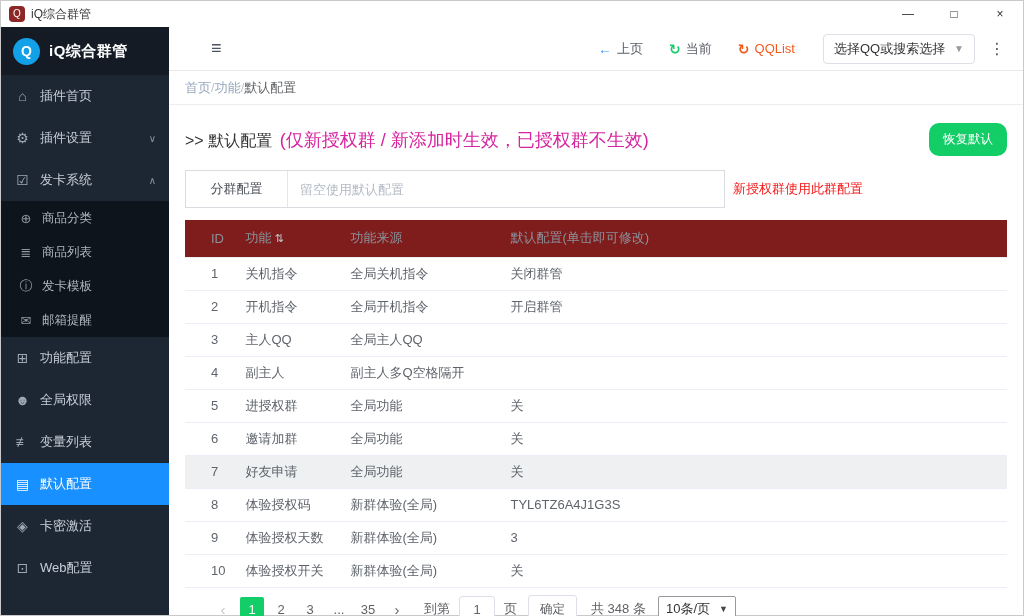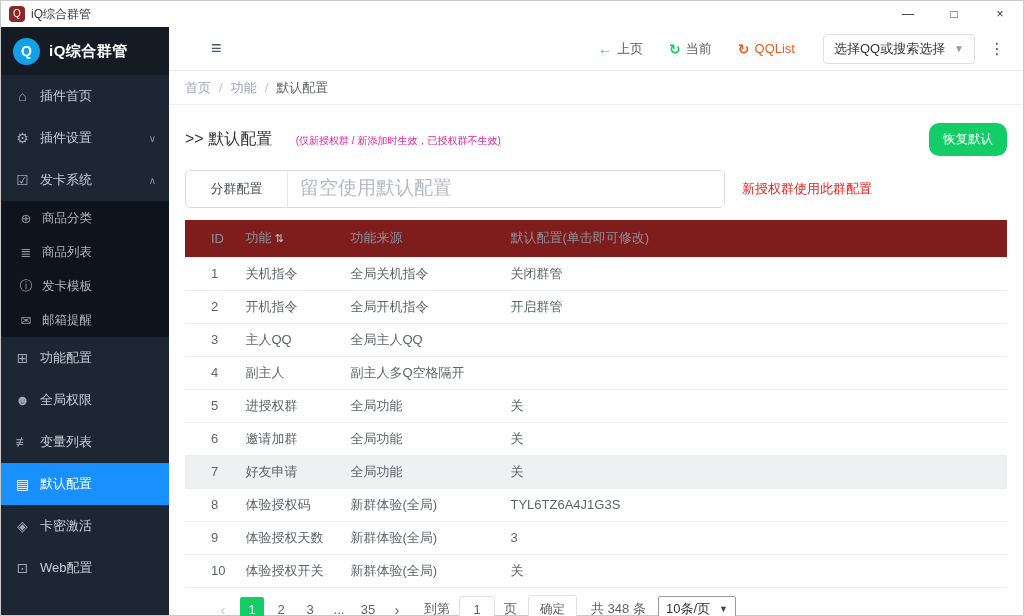--- a/index.html
+++ b/index.html
@@ -39,41 +39,41 @@
   .tb-item{display:flex;align-items:center;gap:5px;margin-left:26px;cursor:pointer;color:#5a5e66;font-size:13px}
   .tb-item .tic{font-size:14px;font-weight:bold}
   .ic-blue{color:#409eff}
   .ic-green{color:#13ce66}
   .ic-orange{color:#f25a1d}
   .txt-orange{color:#f25a1d}
   .qq-select{width:152px;height:30px;border:1px solid #dcdfe6;border-radius:4px;display:flex;align-items:center;justify-content:space-between;padding:0 10px;margin-left:28px;color:#333;font-size:13px;cursor:pointer;background:#fff}
   .qq-select .caret{font-size:10px;color:#999}
   .kebab{margin:0 8px 0 14px;color:#555;font-size:16px;cursor:pointer}
 
-  .breadcrumb{height:34px;flex:0 0 34px;display:flex;align-items:center;padding-left:16px;gap:8px;border-bottom:1px solid #ededed;font-size:13px}
+  .breadcrumb{height:34px;flex:0 0 34px;display:flex;align-items:center;padding-left:16px;border-bottom:1px solid #ededed;font-size:13px}
   .bc{color:#97a8be;cursor:pointer}
   .bc-sep{color:#c0c4cc}
   .bc-cur{color:#606266}
 
   
   .content{flex:1;padding:10px 16px 0;display:flex;flex-direction:column;min-height:0}
   .panel-head{display:flex;align-items:center;justify-content:space-between;padding:8px 0 12px}
   .pt{color:#333;font-size:16px}
-  .pnote{color:#d6249f;font-size:10px;margin-left:20px}
+  .pnote{color:#d6249f;font-size:18px;margin-left:4px}
   .btn{border:none;border-radius:10px;color:#fff;font-size:12.5px;padding:8px 14px;cursor:pointer;font-family:inherit}
   .btn-green{background:#13ce66}
   .btn-blue{background:#409eff}
   .btn-ghost{background:#fff;border:1px solid #dcdfe6;color:#606266;padding:5px 11px;border-radius:3px}
 
   .controls{display:flex;align-items:center;margin:2px 0 12px}
-  .igroup{display:flex;width:540px;height:38px;border:1px solid #d9dce1;border-radius:5px;overflow:hidden;background:#fff}
+  .igroup{display:flex;width:540px;height:38px;border:1px solid #d9dce1;border-radius:0;overflow:hidden;background:#fff}
   .iaddon{width:102px;display:flex;align-items:center;justify-content:center;color:#4a4f57;font-size:13px;border-right:1px solid #e3e6ea;cursor:pointer}
-  .iinput{flex:1;border:none;outline:none;padding:0 12px;font-size:19px;color:#333;font-family:Liberation Mono, monospace}
+  .iinput{flex:1;border:none;outline:none;padding:0 12px;font-size:13px;color:#333;font-family:Liberation Sans, sans-serif}
   .iinput::placeholder{color:#b4bac4}
-  .warn{color:#f51a1a;font-size:13px;margin-left:17px}
+  .warn{color:#f51a1a;font-size:13px;margin-left:8px}
 
   table.tbl{width:100%;border-collapse:collapse}
   .c-id{width:46px}.c-fn{width:105px}.c-src{width:160px}
   .tbl th{background:#7f1d1d;color:#8b919a;font-weight:normal;text-align:left;height:37px;padding:0 10px;font-size:13px;border-bottom:1px solid #ebeef5}
   .tbl td{height:33px;padding:0 10px;color:#5f646b;font-size:13px;border-bottom:1px solid #ebeef5}
   .tbl th:first-child,.tbl td:first-child{padding-left:26px}
   tr.hl td{background:#eef0f2}
   .sort-ic{color:#c0c4cc;font-size:11px;margin-left:3px;cursor:pointer}
 
   .pager{display:flex;align-items:center;margin-top:7px;padding-left:26px;height:30px}

